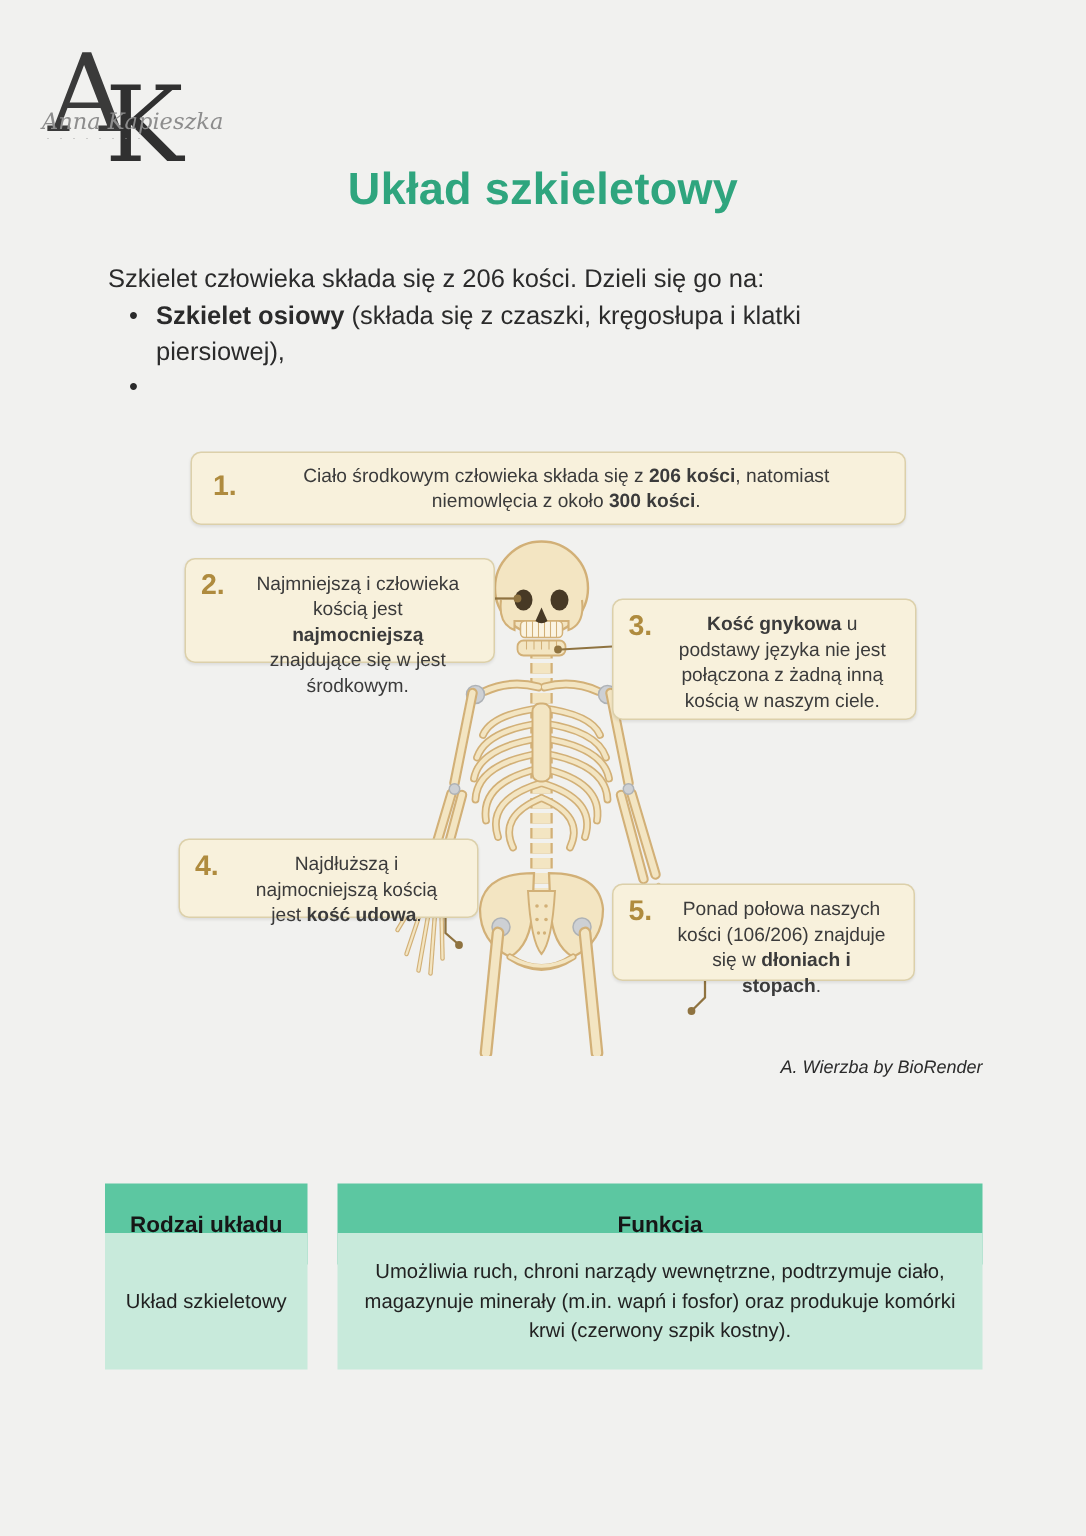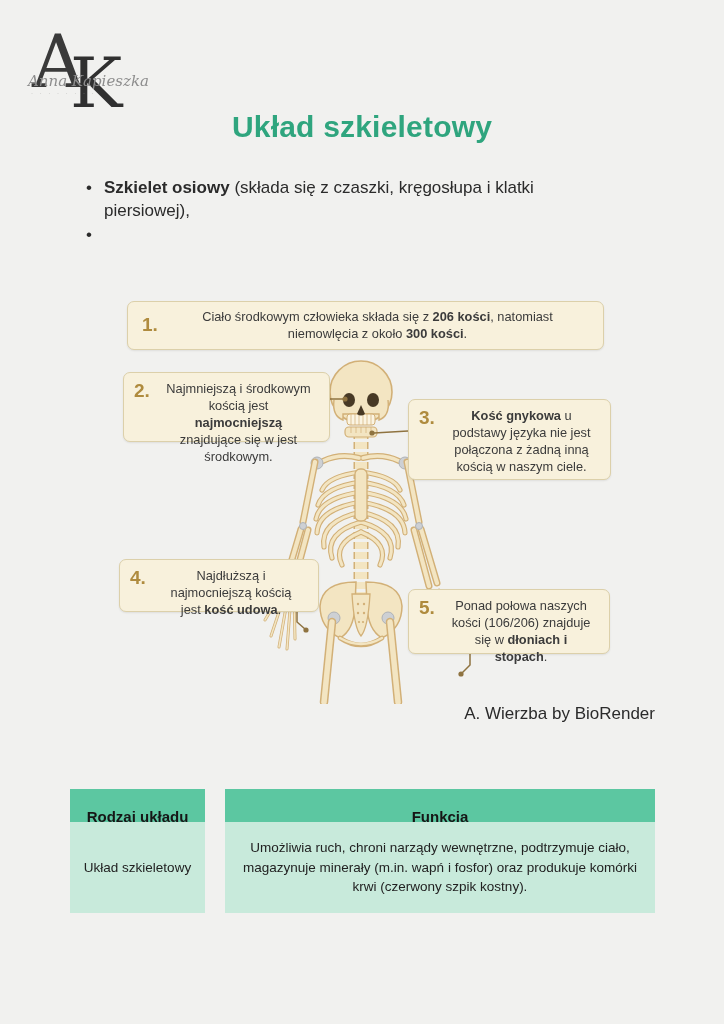--- a/index.html
+++ b/index.html
@@ -50,21 +50,21 @@
   .f2{left:123px; top:372px; width:207px; height:70px}
   .f3{left:408px; top:399px; width:203px; height:81px}
   .f4{left:119px; top:559px; width:200px; height:53px}
   .f5{left:408px; top:589px; width:202px; height:65px}
 
   
   .skeleton{left:228px; top:356px; width:264px; height:348px; z-index:1}
   .connectors{left:0; top:0; width:724px; height:1024px; z-index:2; pointer-events:none}
 
   
-  .attribution{right:69px; top:704px; font-size:17px; color:#2b2b2b}
+  .attribution{right:69px; top:704px; font-size:12px; font-style:italic; color:#2b2b2b}
 
   
   .cell{position:absolute; display:flex; align-items:center; justify-content:center; text-align:center}
   .th{background:var(--table-head); font-weight:700; font-size:15px; color:#161616; top:789px; height:54px}
   .td{background:var(--table-cell); font-size:13.5px; color:#222; top:822px; height:91px; line-height:1.45}
   .c1{left:70px; width:135px}
   .c2{left:225px; width:430px; padding:0 12px}
 </style>
 </head>
 <body>
@@ -72,20 +72,21 @@
 <div class="abs logo">
   <span class="glyph a">A</span>
   <span class="glyph k">K</span>
   <span class="sig">Anna Kapieszka</span>
   <span class="micro">· · · · · · · ·</span>
 </div>
 
 <h1 class="abs page-title">Układ szkieletowy</h1>
 
 <div class="abs intro">
+  <div>Szkielet człowieka składa się z 206 kości. Dzieli się go na:</div>
   <div class="bullets">
     <div class="bullet-row">
       <span class="dot">•</span>
       <span><span class="b">Szkielet osiowy</span><span> (składa się z czaszki, kręgosłupa i klatki piersiowej),</span></span>
     </div>
     <div class="bullet-row">
       <span class="dot">•</span>
     </div>
   </div>
 </div>
@@ -210,21 +211,21 @@
     <circle cx="461" cy="674" r="2.6"></circle>
   </g>
 </svg>
 
 <div class="abs fact f1">
   <span class="num">1.</span>
   <span class="txt"><span>Ciało środkowym człowieka składa się z </span><span class="b">206 kości</span><span>, natomiast niemowlęcia z około </span><span class="b">300 kości</span><span>.</span></span>
 </div>
 <div class="abs fact f2">
   <span class="num">2.</span>
-  <span class="txt"><span>Najmniejszą i środkowym kością jest </span><span class="b">najmocniejszą</span><span> znajdujące się w jest środkowym.</span></span>
+  <span class="txt"><span>Najmniejszą i człowieka kością jest </span><span class="b">najmocniejszą</span><span> znajdujące się w jest środkowym.</span></span>
 </div>
 <div class="abs fact f3">
   <span class="num">3.</span>
   <span class="txt"><span class="b">Kość gnykowa</span><span> u podstawy języka nie jest połączona z żadną inną kością w naszym ciele.</span></span>
 </div>
 <div class="abs fact f4">
   <span class="num">4.</span>
   <span class="txt"><span>Najdłuższą i najmocniejszą kością jest </span><span class="b">kość udowa</span><span>.</span></span>
 </div>
 <div class="abs fact f5">

